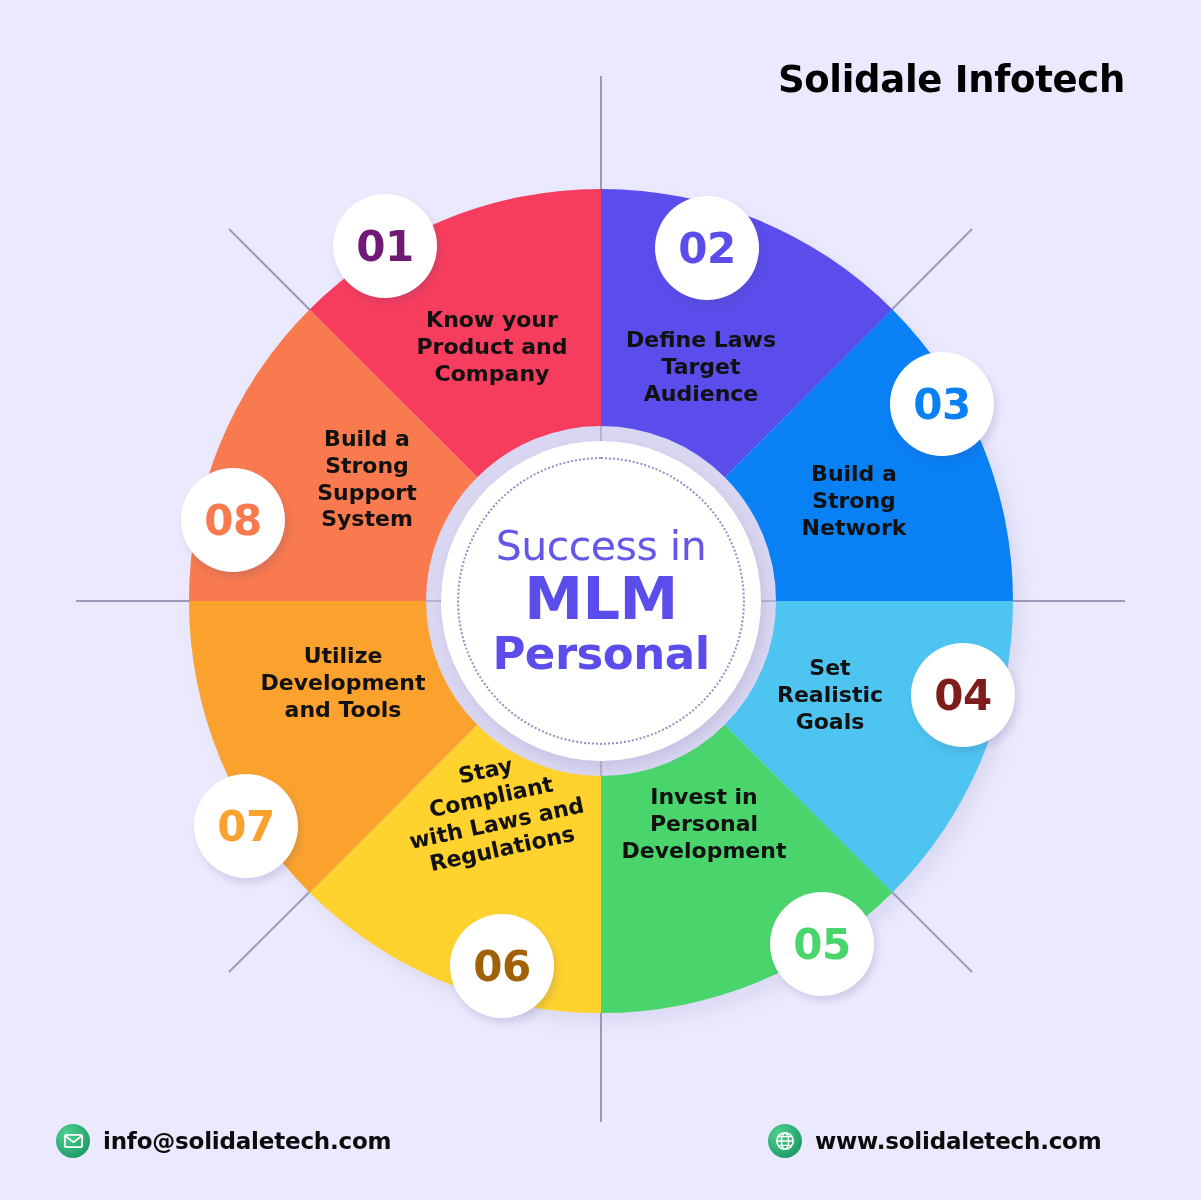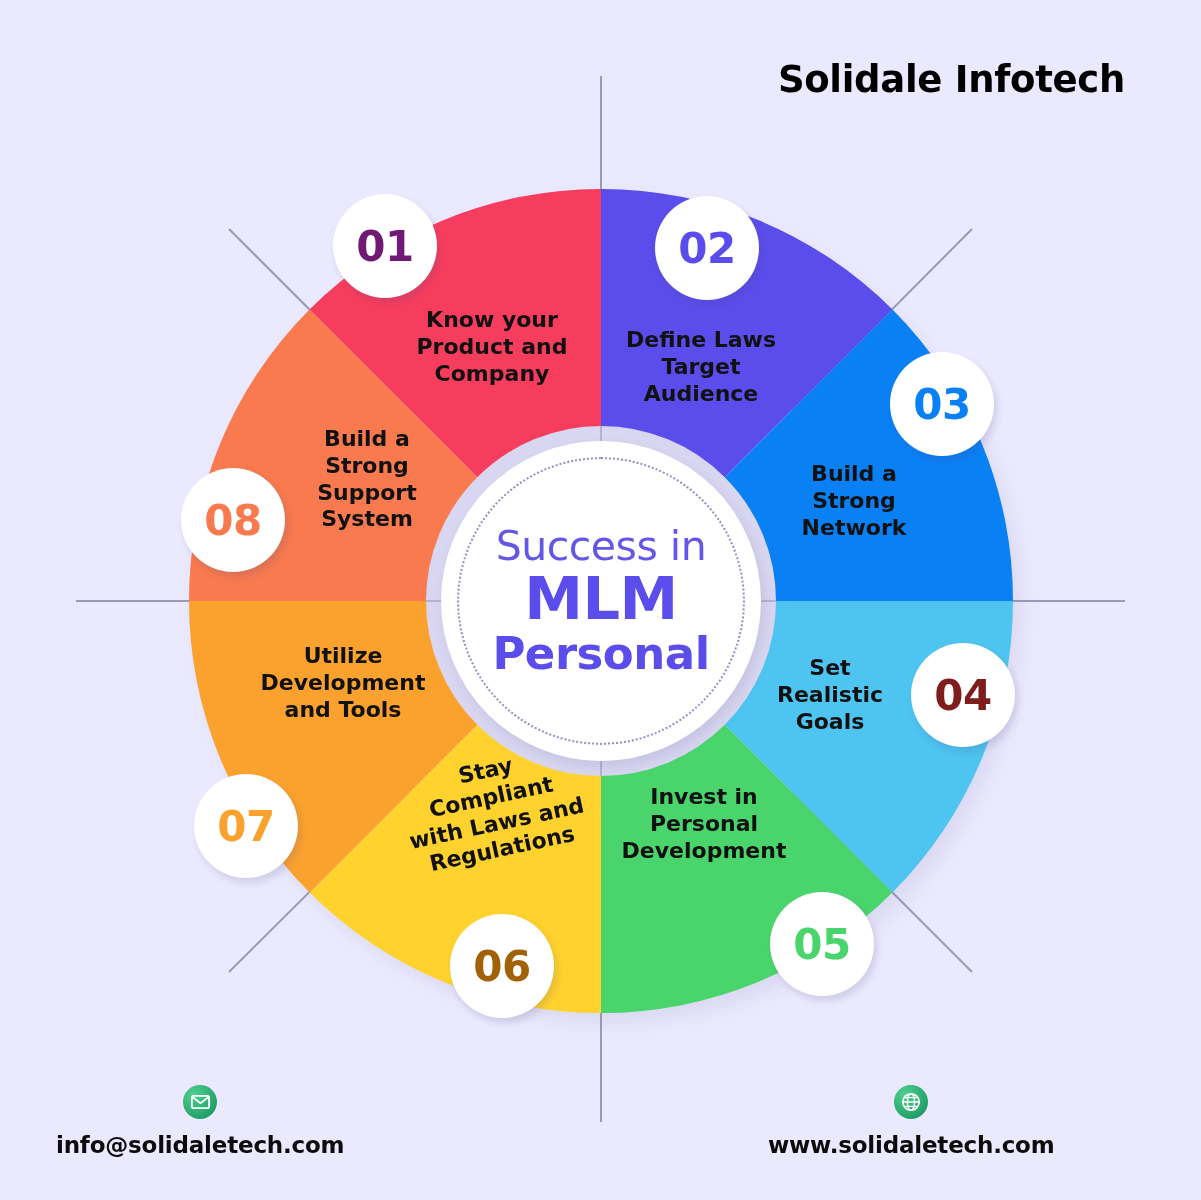--- a/index.html
+++ b/index.html
@@ -108,21 +108,20 @@
     letter-spacing: -0.5px;
     margin-top: 1px;
   }
 
   
   .footer-item {
     position: absolute;
     display: flex;
     align-items: center;
     gap: 13px;
-    flex-direction: column;
   }
   #footer-email { left: 56px; bottom: 42px; }
   #footer-web   { left: 768px; bottom: 42px; }
   .footer-icon {
     width: 34px; height: 34px;
     border-radius: 50%;
     background: radial-gradient(circle at 32% 28%, #4fd08d 0%, #22a06a 72%, #178a58 100%);
     display: flex;
     align-items: center;
     justify-content: center;

